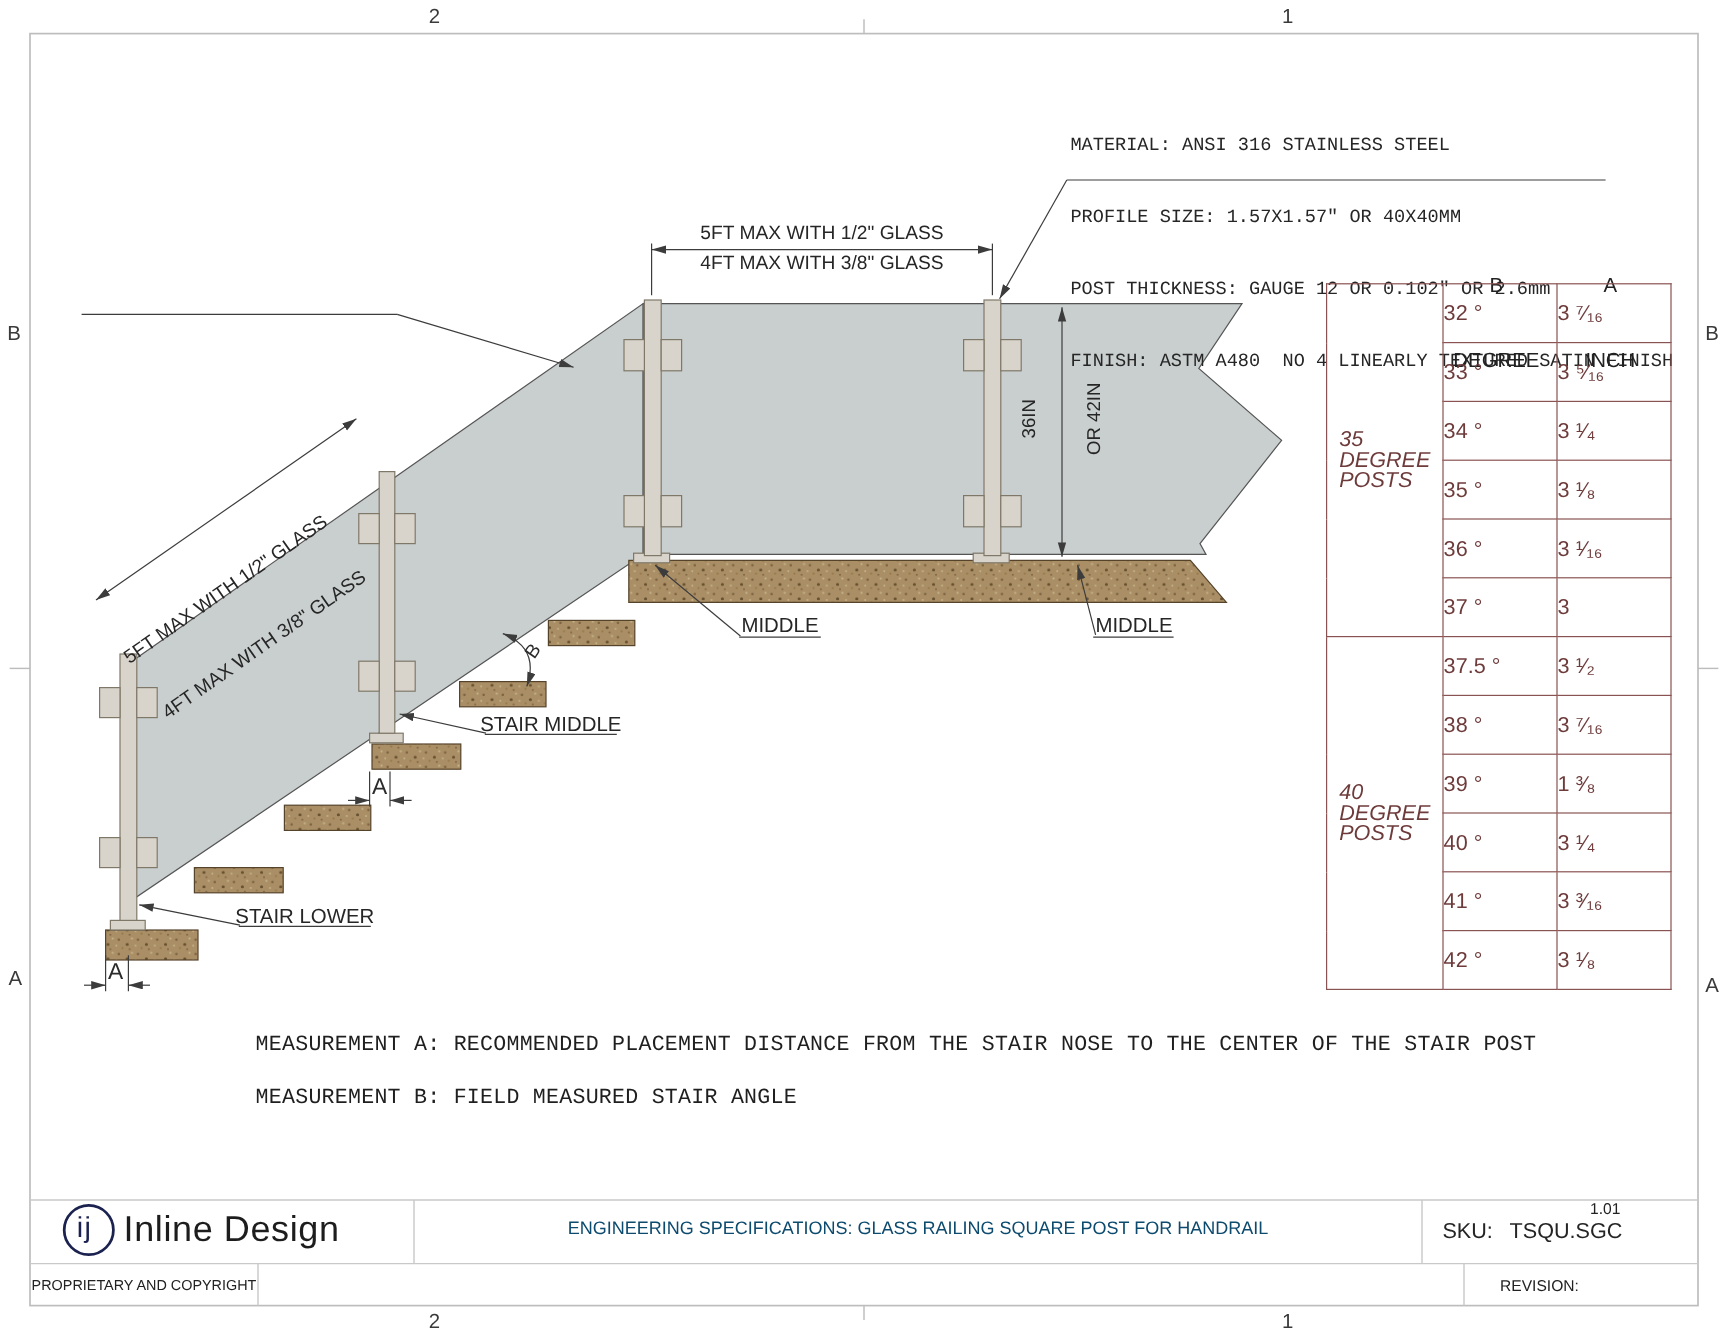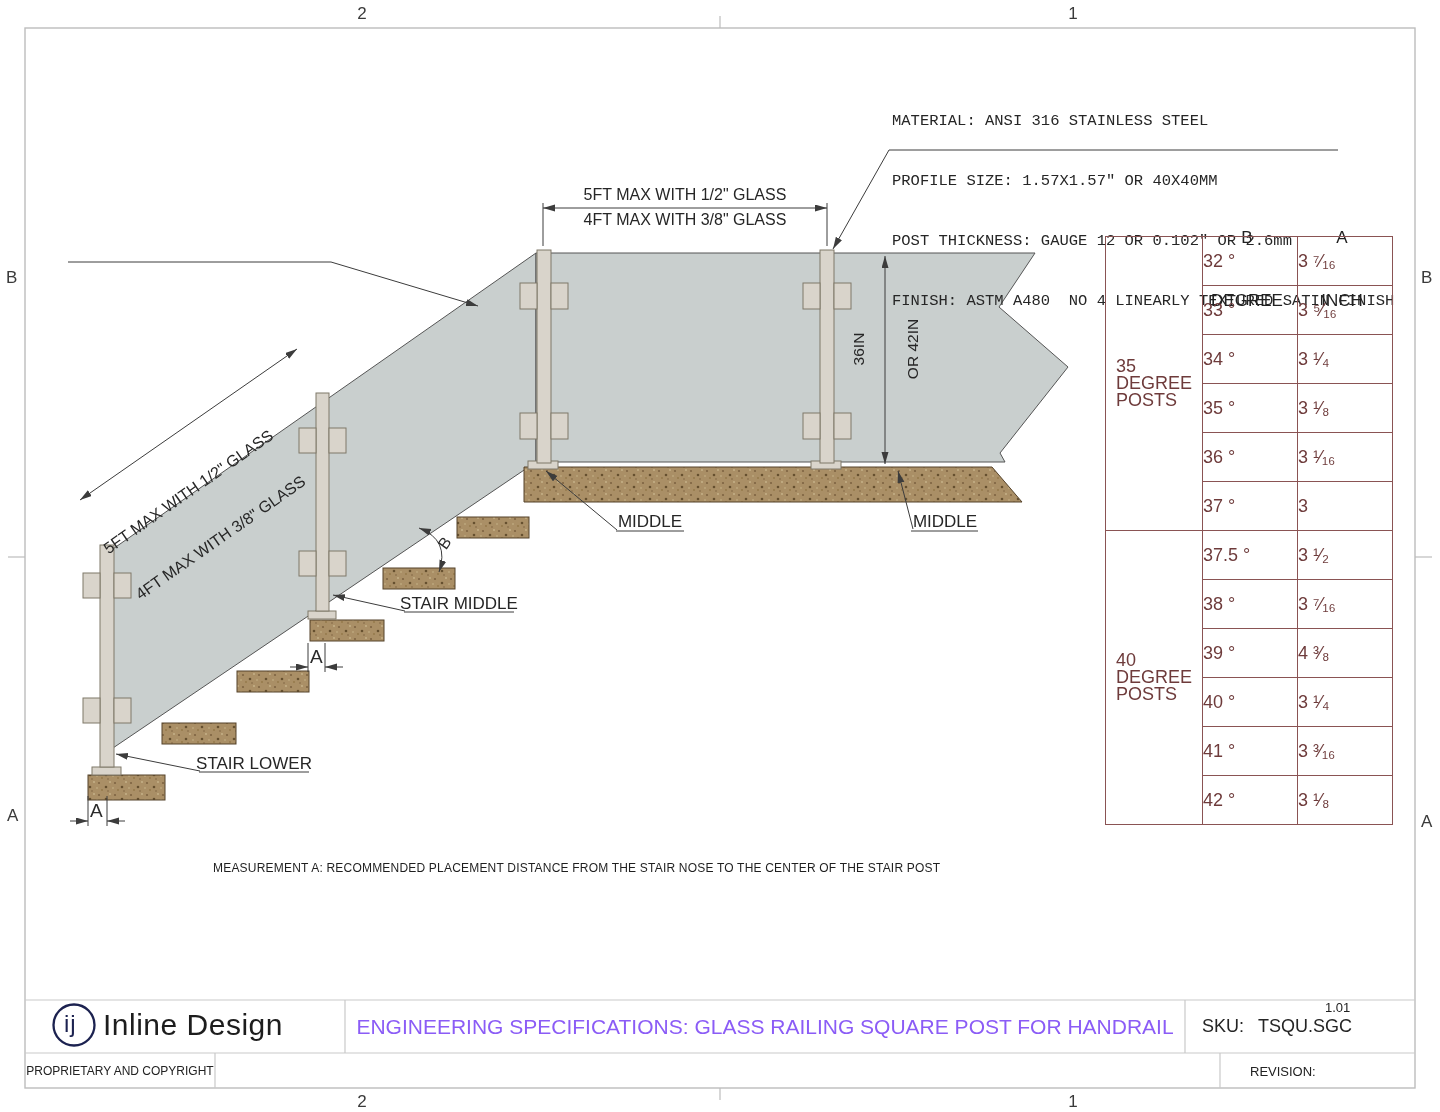--- a/index.html
+++ b/index.html
@@ -3,34 +3,34 @@
 <meta charset="utf-8">
 <style>
   html,body{margin:0;padding:0;background:#ffffff;}
   .page{position:relative;width:1440px;height:1112px;background:#fff;overflow:hidden;
         font-family:"Liberation Sans","DejaVu Sans",sans-serif;color:#2b2b2b;}
   .t{position:absolute;white-space:pre;line-height:1.18;}
   .cx{transform:translateX(-50%);}
   .c2{text-align:center;}
   .zone{font-size:17px;color:#3a3a3a;}
   .mat{font-size:15.5px;line-height:20px;color:#262626;font-family:Liberation Mono, monospace;}
-  .note{font-size:12px;color:#1f1f1f;letter-spacing:0.2px;}
+  .note{font-size:18px;color:#1f1f1f;letter-spacing:0.2px;font-family:Liberation Mono, monospace;}
   .callout{font-size:17px;color:#262626;}
   .dimtxt{font-size:16px;color:#262626;}
   .rot90{transform:translate(-50%,-50%) rotate(-90deg);}
   .hdr{font-size:17px;color:#222;line-height:21px;}
   .spec-table{position:absolute;left:1105px;top:236px;border-collapse:collapse;table-layout:fixed;}
   .spec-table td{border:1.2px solid #8a5353;text-align:left;vertical-align:middle;
                  font-size:18px;color:#6e3b3b;padding:0;}
   .spec-table tr{height:49px;}
-  .gcell{font-size:13.5px;line-height:17px;padding:0 10px !important;}
+  .gcell{font-size:13.5px;line-height:17px;padding:0 10px !important;font-style:italic;}
   .tb{font-size:12px;color:#222;}
   .brand{font-size:30px;letter-spacing:0.5px;color:#1d1d1d;}
   .logo-glyphs{font-size:24px;color:#1c2250;letter-spacing:1px;text-align:center;}
-  .title-main{font-size:21px;color:#8b5cf6;}
+  .title-main{font-size:15px;color:#0c4a6e;}
   .sku{font-size:18px;color:#252525;}
 </style>
 </head>
 <body>
 
 <div class="page">
 
   <svg width="1440" height="1112" style="position:absolute;left:0;top:0">
     <defs>
       <marker id="arr" markerWidth="13" markerHeight="8" refX="12" refY="3.5" orient="auto-start-reverse" markerUnits="userSpaceOnUse">
@@ -237,38 +237,39 @@
       <td class="gcell" rowspan="6">40 DEGREE POSTS</td>
       <td>37.5 °</td>
       <td>3 ¹⁄₂</td>
     </tr>
     <tr>
           <td>38 °</td>
           <td>3 ⁷⁄₁₆</td>
         </tr>
     <tr>
           <td>39 °</td>
-          <td>4 ³⁄₈</td>
+          <td>1 ³⁄₈</td>
         </tr>
     <tr>
           <td>40 °</td>
           <td>3 ¹⁄₄</td>
         </tr>
     <tr>
           <td>41 °</td>
           <td>3 ³⁄₁₆</td>
         </tr>
     <tr>
           <td>42 °</td>
           <td>3 ¹⁄₈</td>
         </tr>
   </tbody>
     </table>
 
   <div class="t note" style="left:213px;top:861px">MEASUREMENT A: RECOMMENDED PLACEMENT DISTANCE FROM THE STAIR NOSE TO THE CENTER OF THE STAIR POST</div>
+  <div class="t note" style="left:213px;top:905px">MEASUREMENT B: FIELD MEASURED STAIR ANGLE</div>
 
   <div class="t logo-glyphs" style="left:64px;top:1010px">ij</div>
   <div class="t brand" style="left:103px;top:1007px">Inline Design</div>
   <div class="t title-main cx" style="left:765px;top:1015px">ENGINEERING SPECIFICATIONS: GLASS RAILING SQUARE POST FOR HANDRAIL</div>
   <div class="t sku" style="left:1202px;top:1016px">SKU:</div>
   <div class="t sku" style="left:1258px;top:1016px">TSQU.SGC</div>
   <div class="t tb cx" style="left:120px;top:1064px">PROPRIETARY AND COPYRIGHT</div>
   <div class="t tb" style="left:1250px;top:1064px;font-size:13px">REVISION:</div>
   <div class="t tb" style="left:1325px;top:1000px;font-size:13px">1.01</div>
 

